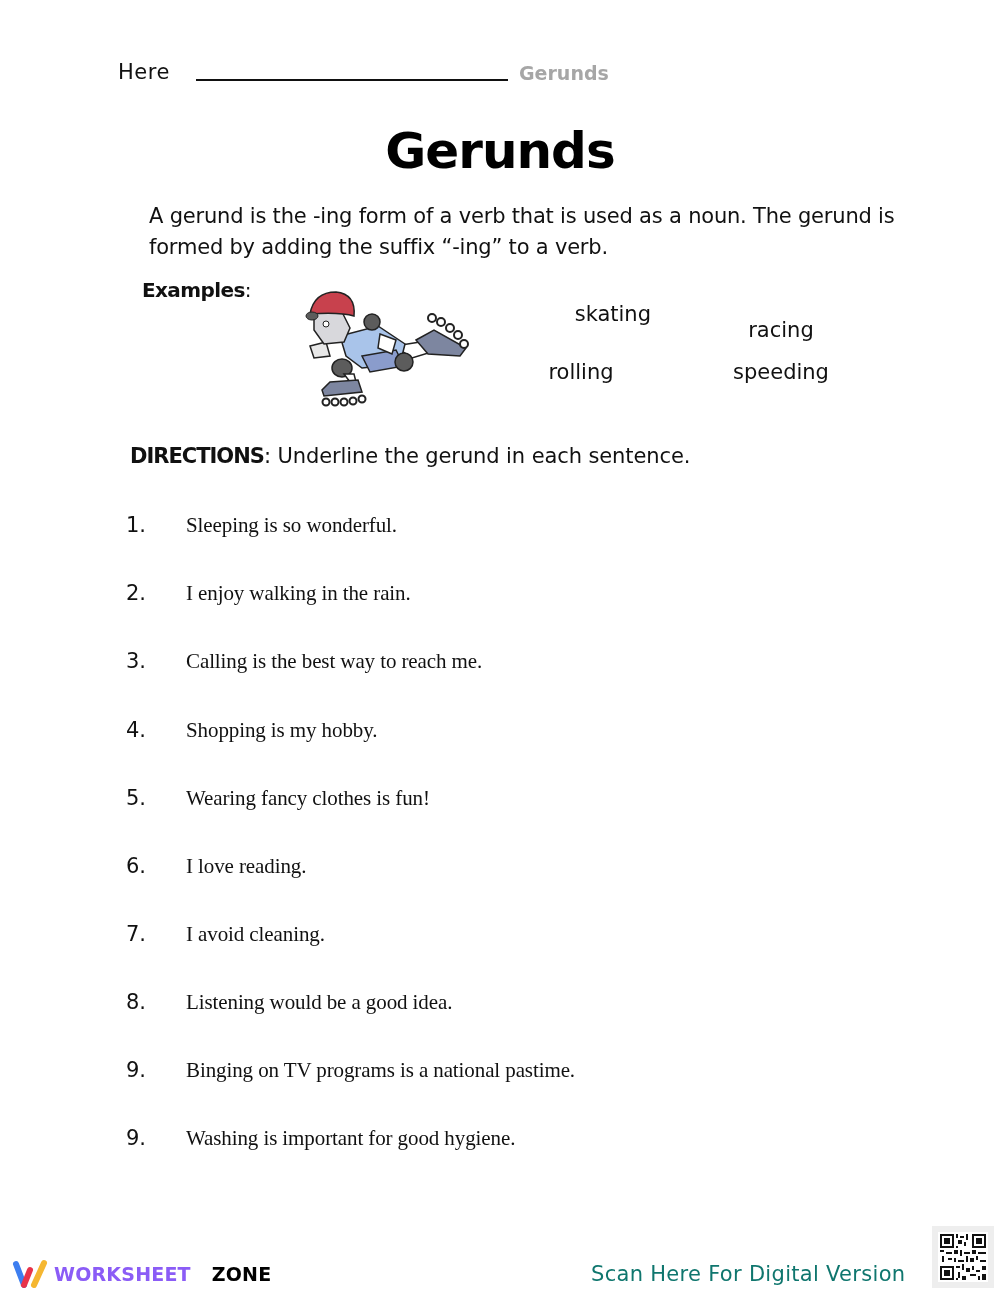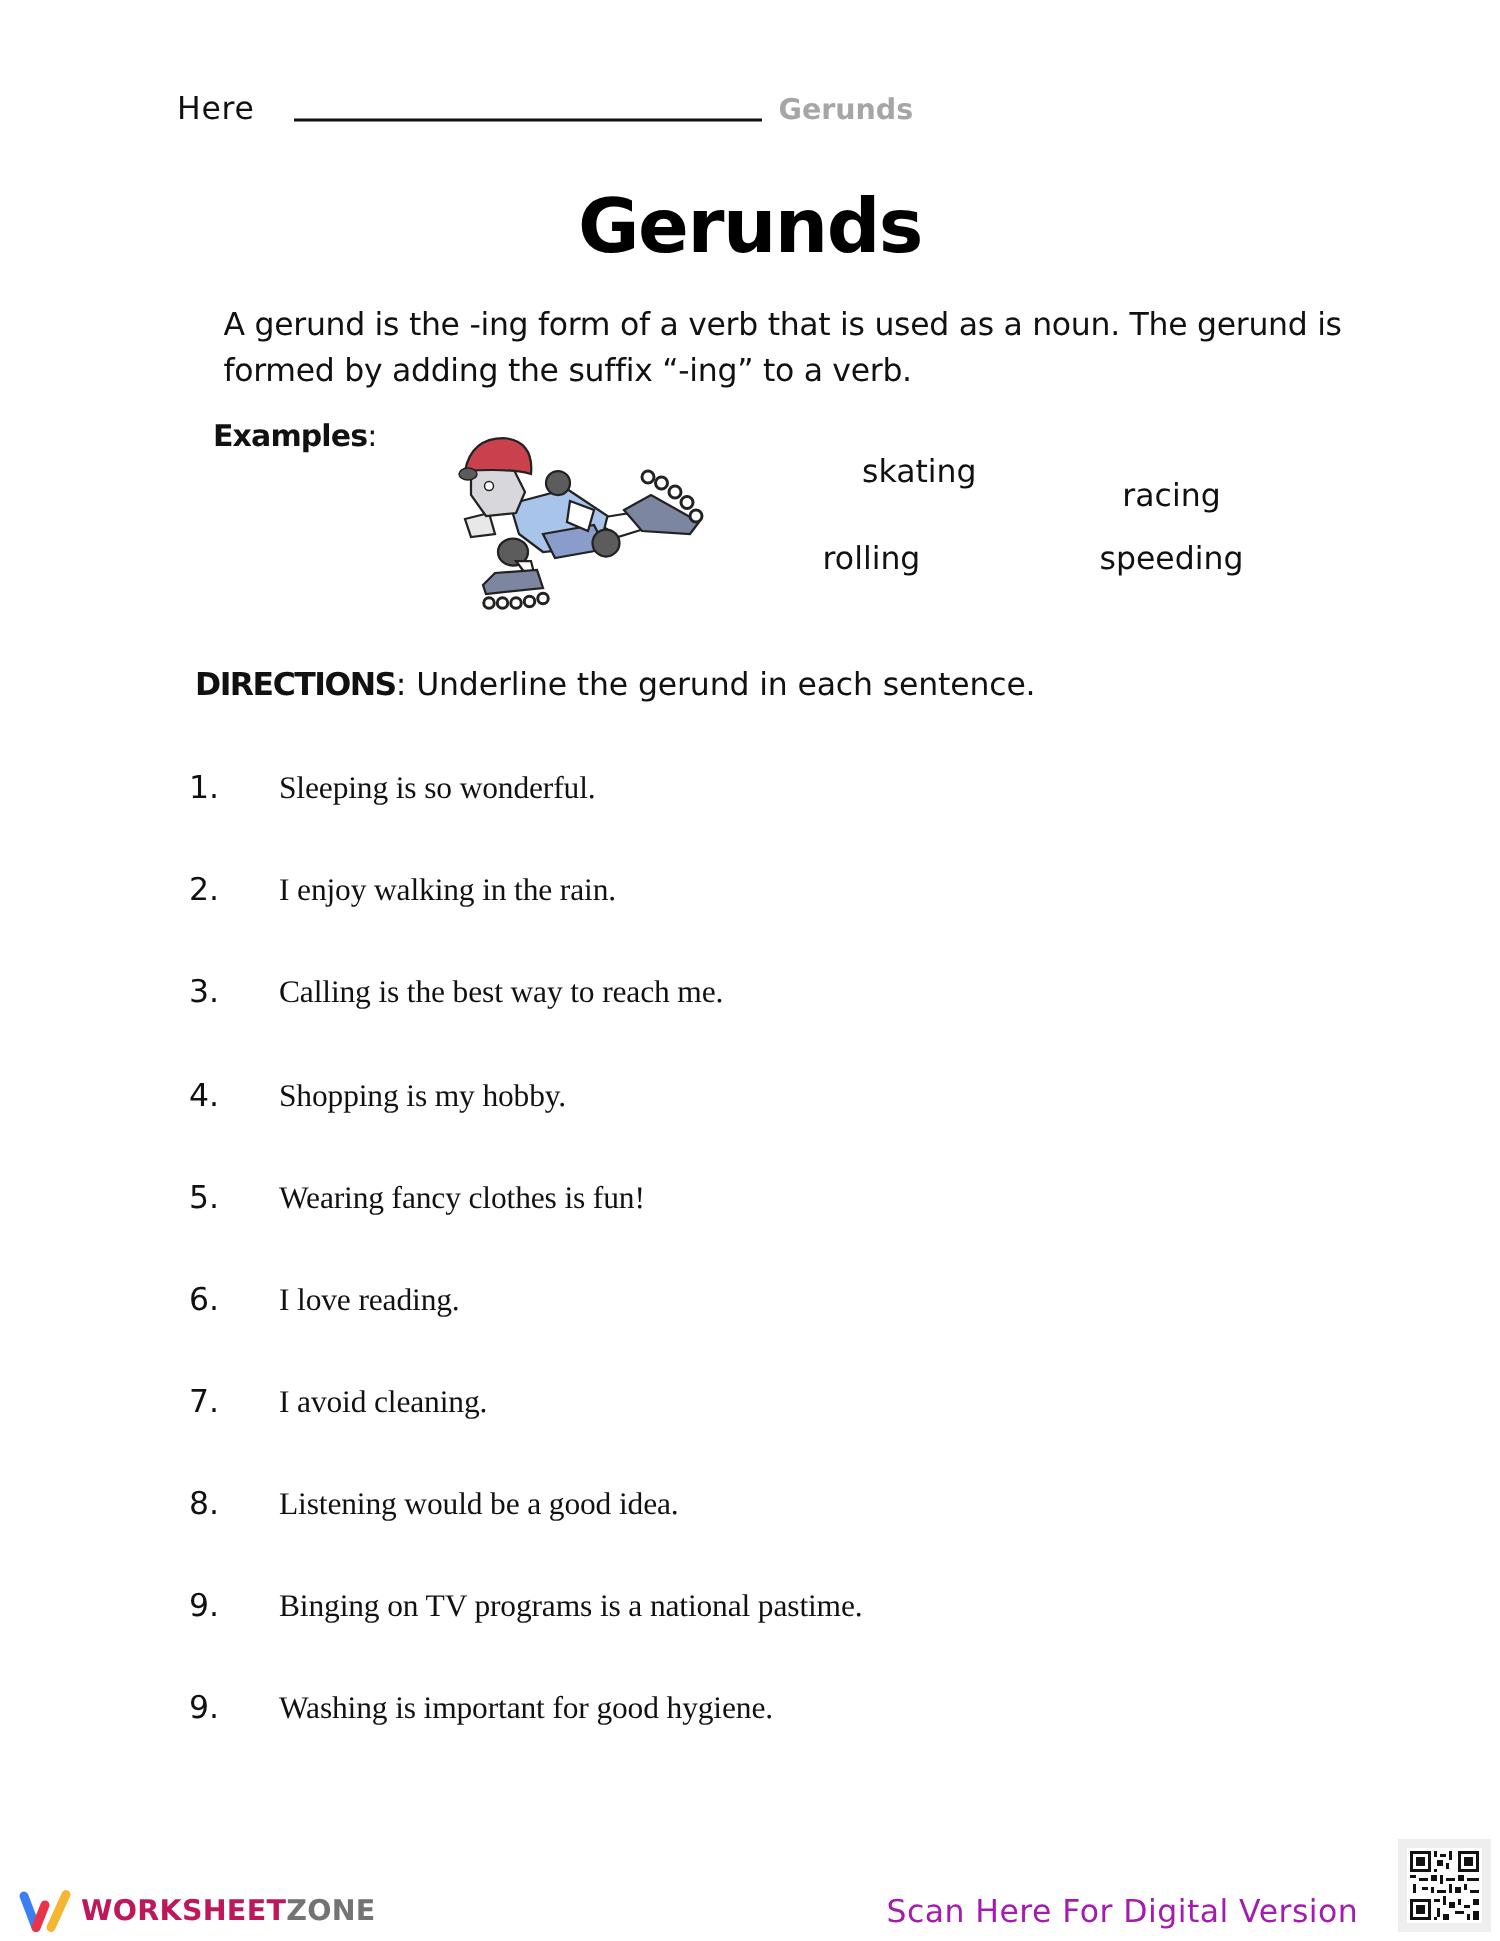--- a/index.html
+++ b/index.html
@@ -33,24 +33,24 @@
     .directions b { font-weight: bold; letter-spacing: -1px; }
 
     .q-row { left: 118px; width: 700px; height: 30px; font-size: 21px; }
     .q-num { position: absolute; left: 8px; top: 0; }
     .q-text { position: absolute; left: 68px; top: 0; letter-spacing: -0.1px; font-family: Liberation Serif, serif; }
 
     
     .logo { left: 10px; top: 1258px; height: 32px; display: flex; align-items: center; }
     .logo-mark { width: 40px; height: 32px; }
     .logo-text { font-size: 19px; font-weight: bold; margin-left: 4px; letter-spacing: 0.2px; }
-    .logo-text .w { color: #be185d; }
-    .logo-text .z { color: #737373; margin-left: 0; }
-
-    .scan-text { left: 591px; top: 1262px; font-size: 21px; color: #a21caf; letter-spacing: 0.3px; }
+    .logo-text .w { color: #8b5cf6; }
+    .logo-text .z { color: #000000; margin-left: 21px; }
+
+    .scan-text { left: 591px; top: 1262px; font-size: 21px; color: #0f766e; letter-spacing: 0.3px; }
     .qr { left: 932px; top: 1226px; width: 62px; height: 62px; background: #eeeeee; }
   </style>
 </head>
 <body>
 
 <div class="abs name-label">Here</div>
 <div class="abs name-line"></div>
 <div class="abs header-topic">Gerunds</div>
 
 <div class="abs title">Gerunds</div>

